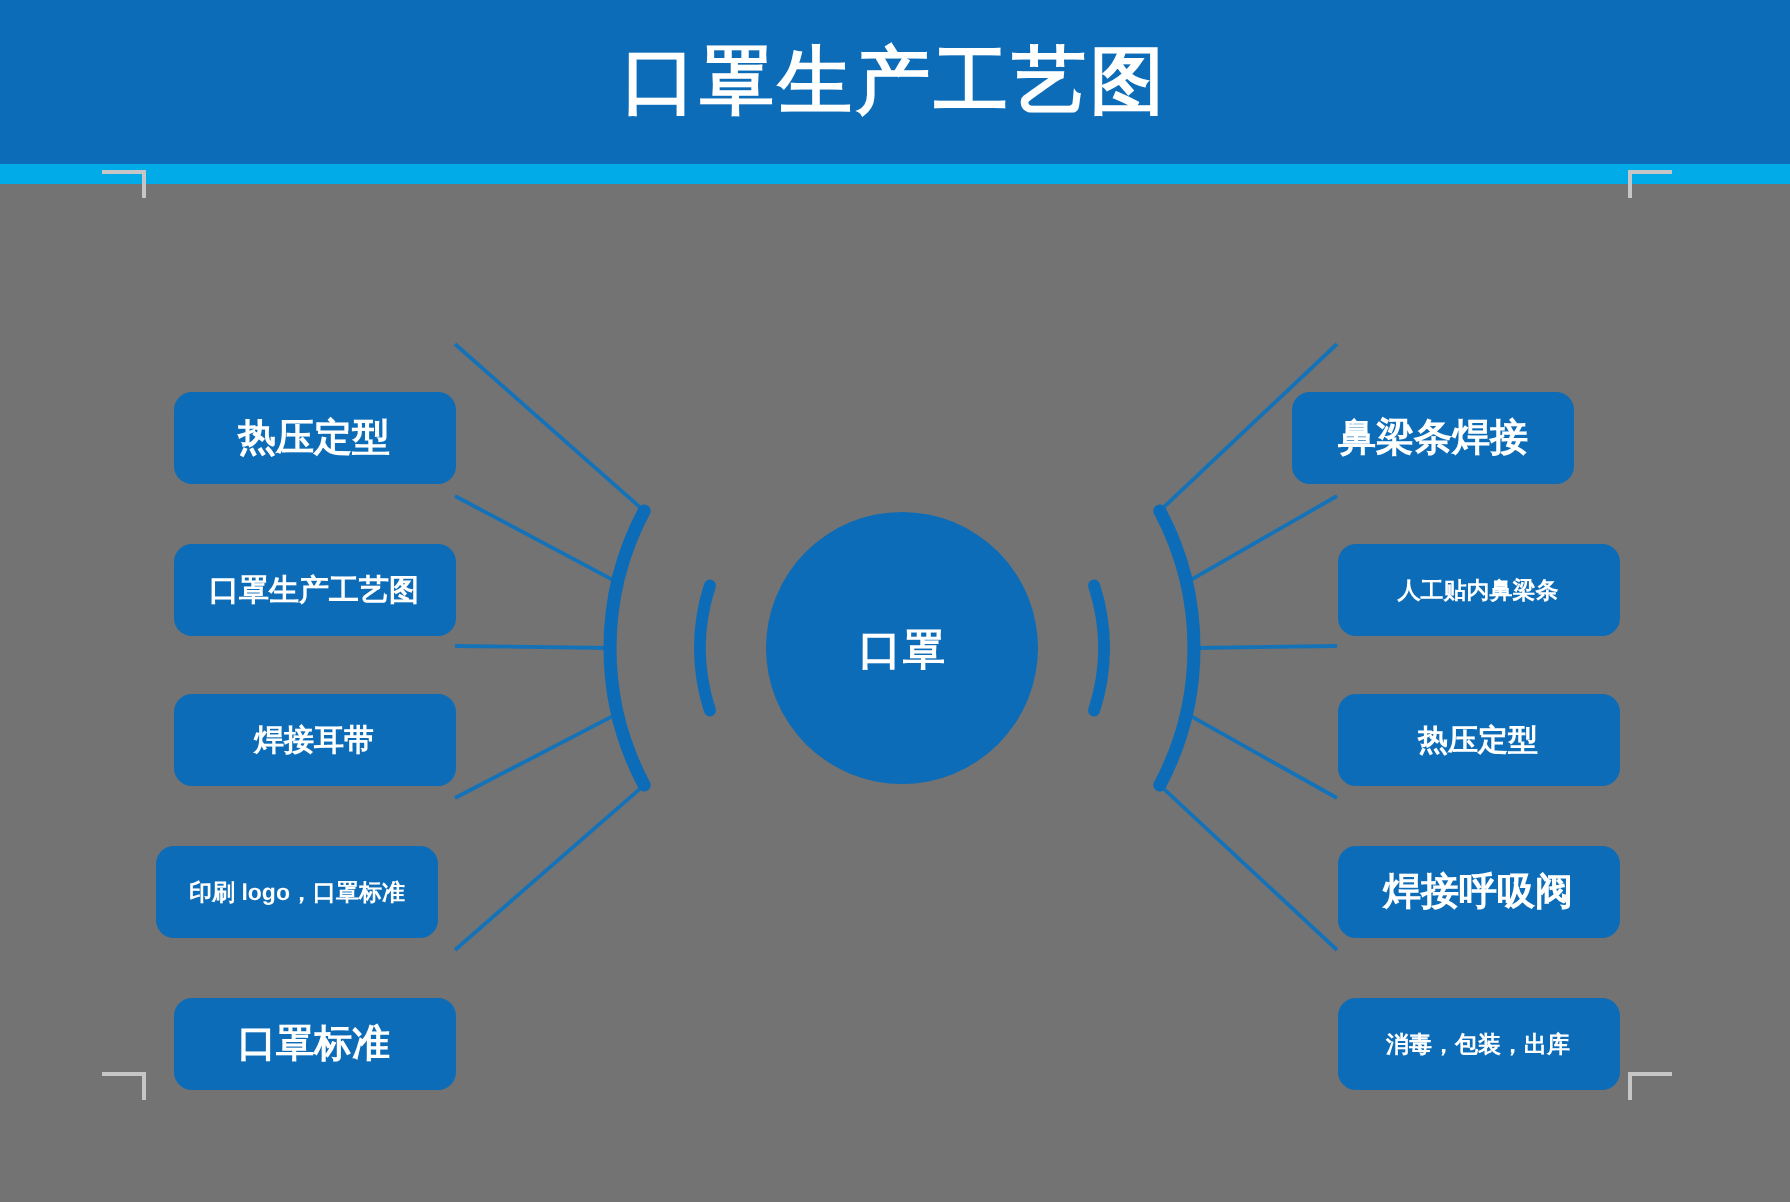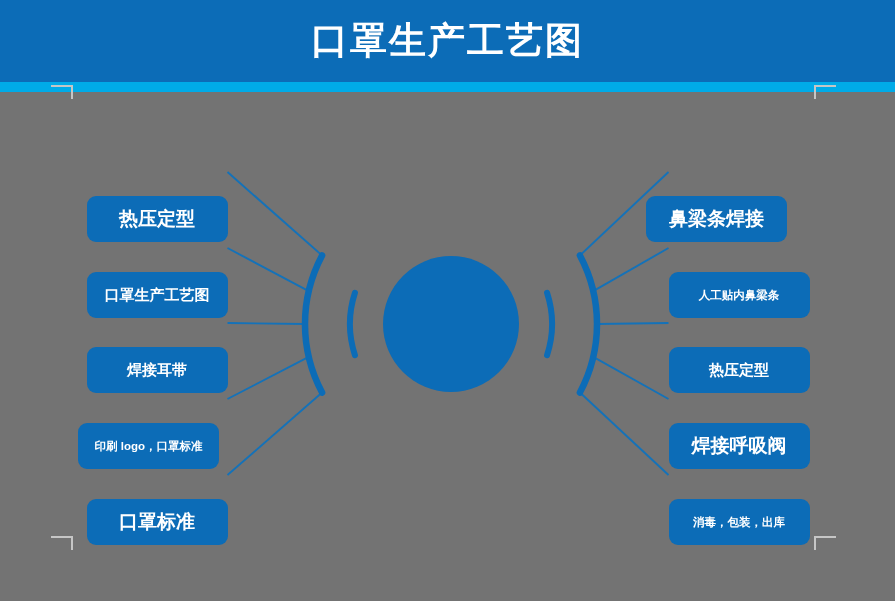--- a/index.html
+++ b/index.html
@@ -119,20 +119,21 @@
       </g>
     <g id="arcs">
         <path d="M 322.08965144259673 392.5428481667401 A 146 146 0 0 1 322.0896514425967 255.45715183325993" fill="none" stroke="#0c6cb7" stroke-width="6.5" stroke-linecap="round"></path>
         <path d="M 354.9432918541895 355.2107164318697 A 101 101 0 0 1 354.9432918541895 292.78928356813026" fill="none" stroke="#0c6cb7" stroke-width="6" stroke-linecap="round"></path>
         <path d="M 579.9103485574034 392.54284816674004 A 146 146 0 0 0 579.9103485574034 255.45715183325996" fill="none" stroke="#0c6cb7" stroke-width="6.5" stroke-linecap="round"></path>
         <path d="M 547.0567081458105 355.2107164318697 A 101 101 0 0 0 547.0567081458105 292.7892835681303" fill="none" stroke="#0c6cb7" stroke-width="6" stroke-linecap="round"></path>
       </g>
     <circle id="center-circle" cx="451" cy="324" r="68" fill="#0c6cb7"></circle>
   </svg>
 
+  <div class="center-label">口罩</div>
 
   <div id="left-col">
       <div class="node sz-lg" style="left: 86.5px; top: 149px;">
         <span>热压定型</span>
       </div>
       <div class="node sz-md" style="left: 86.5px; top: 225px;">
         <span>口罩生产工艺图</span>
       </div>
       <div class="node sz-md" style="left: 86.5px; top: 300px;">
         <span>焊接耳带</span>

